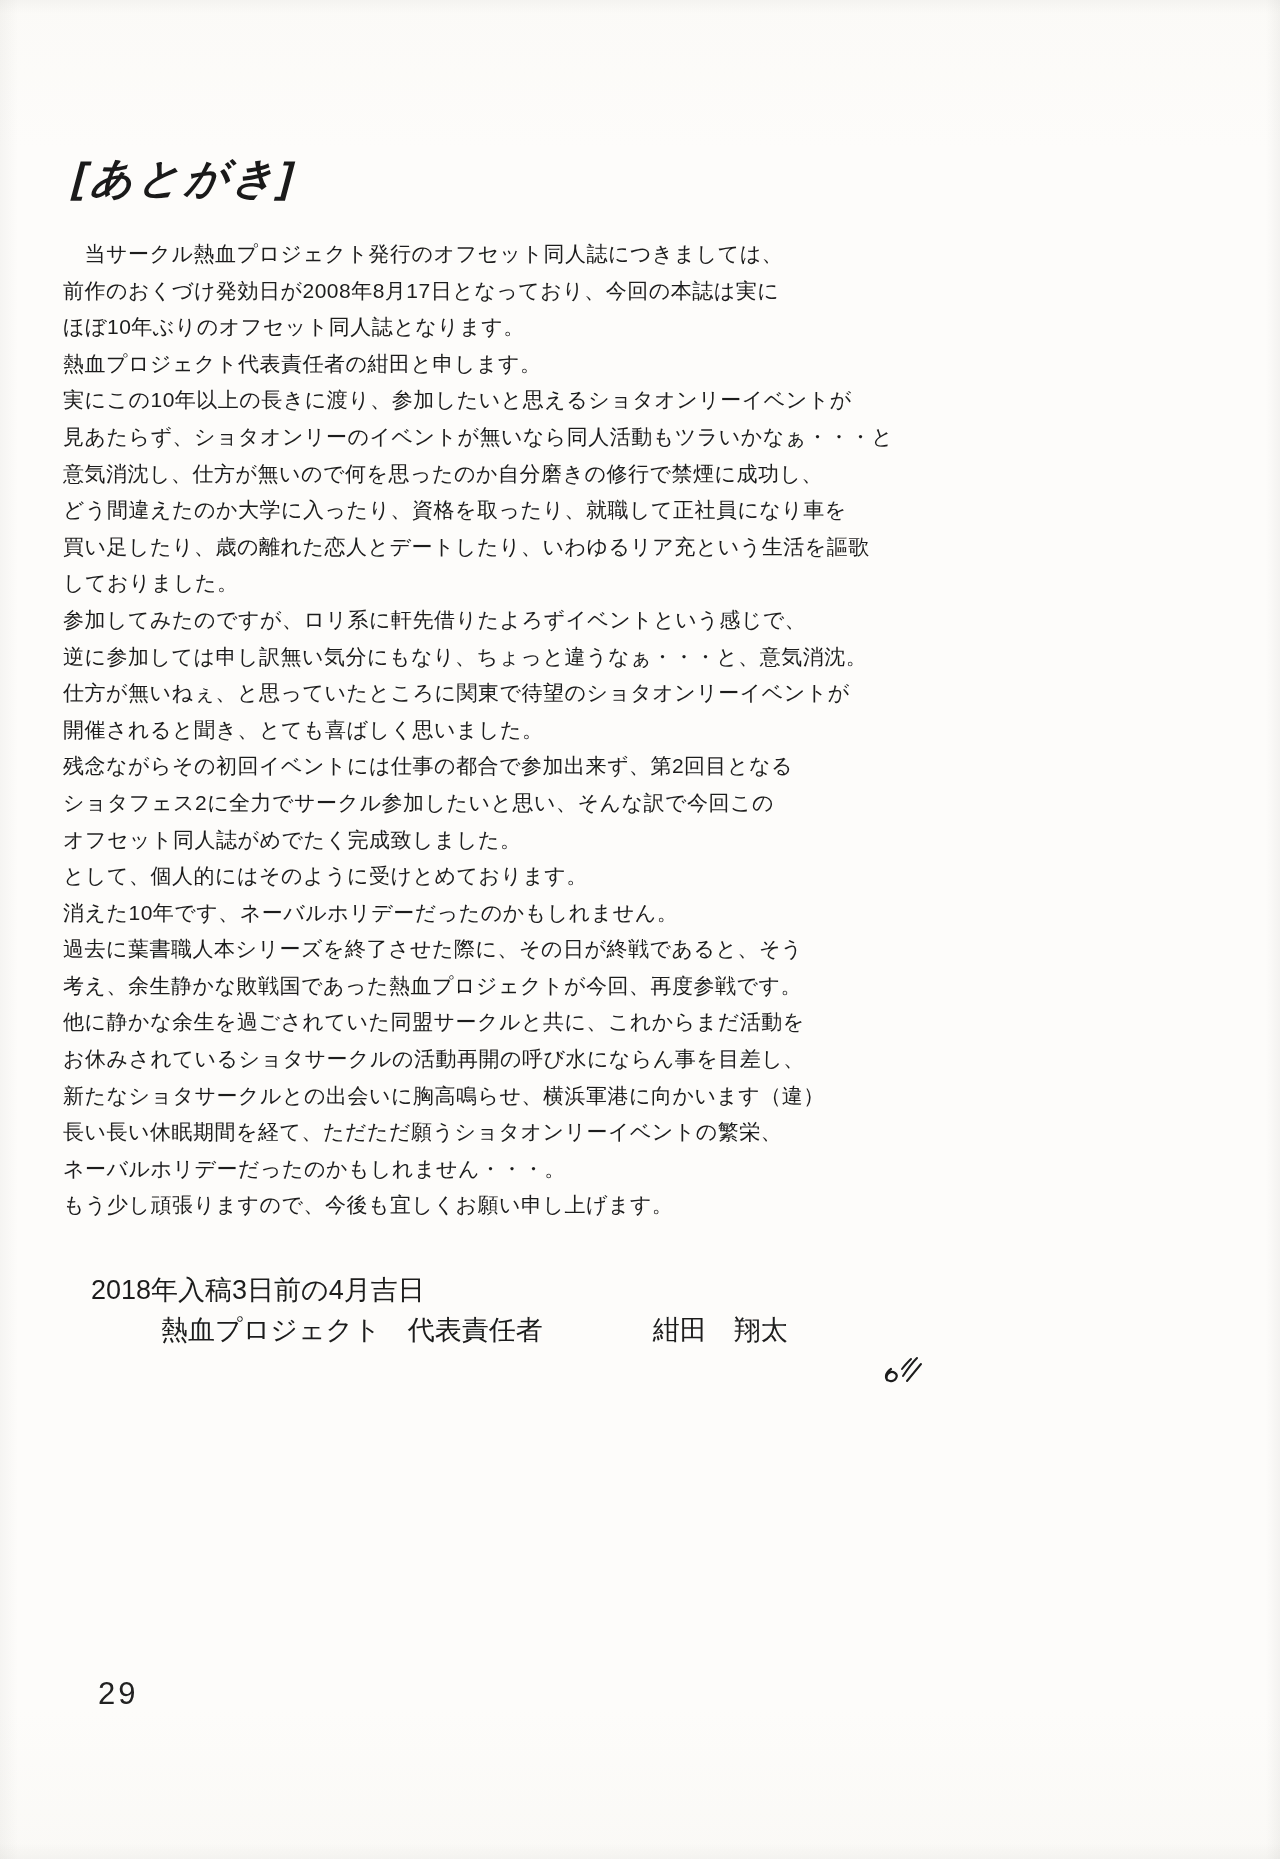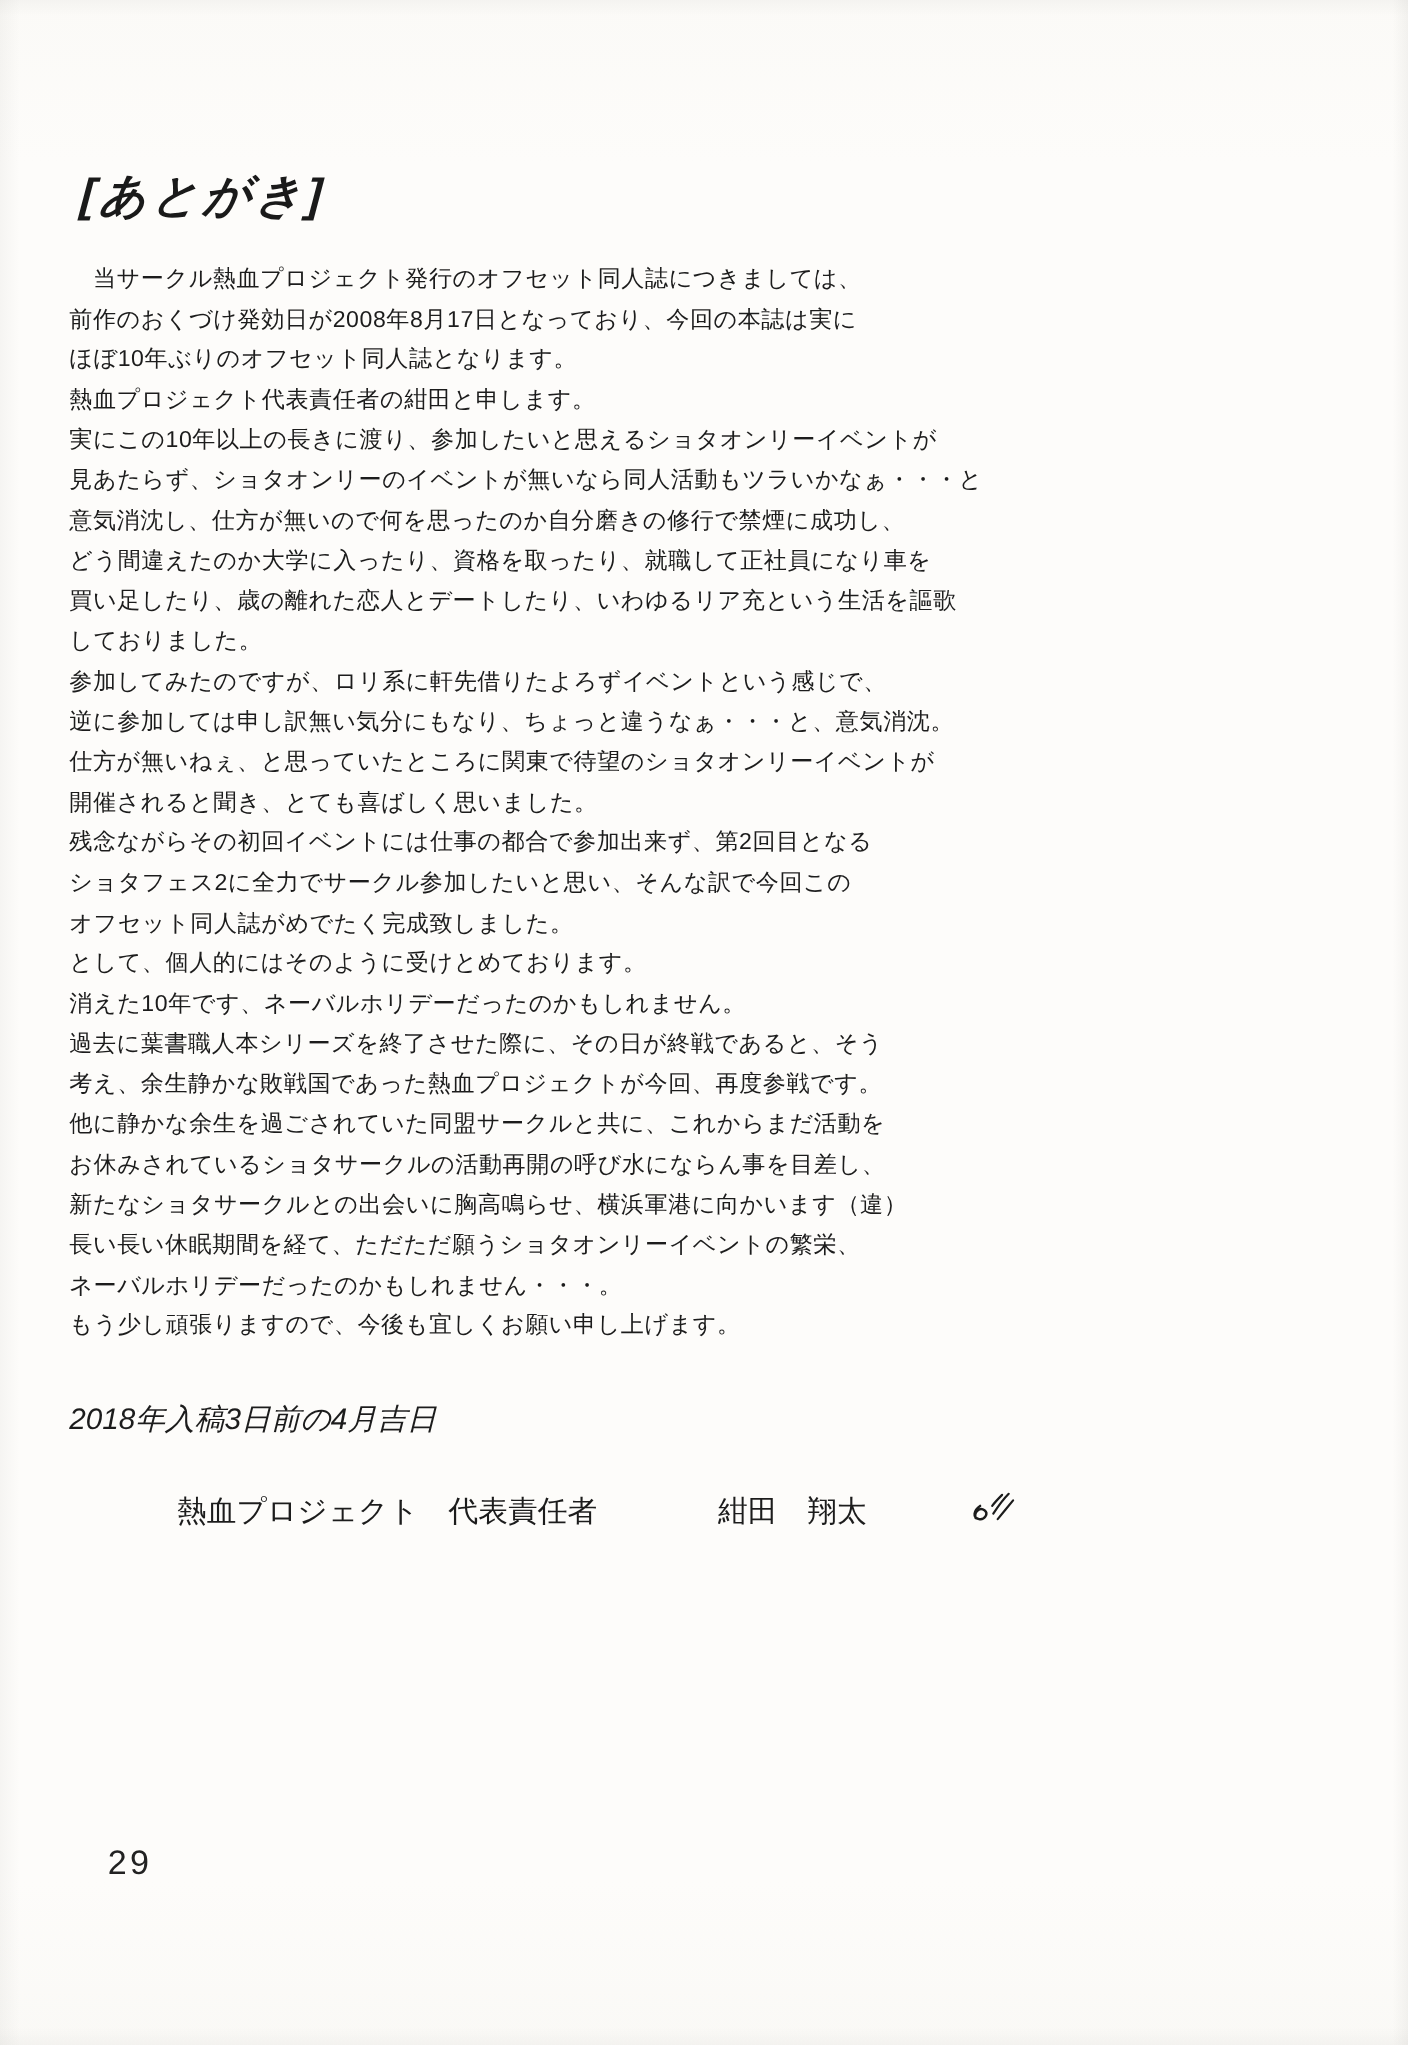--- a/index.html
+++ b/index.html
@@ -59,27 +59,27 @@
     white-space: pre-wrap;
     min-height: 36.6px;
   }
   .signature-block {
     margin-top: 46px;
     font-size: 27px;
     line-height: 40px;
     color: #1c1c1c;
   }
   .sig-date {
+    margin-left: 28px;
     white-space: pre-wrap;
-    font-style: italic;
   }
   .sig-credit {
     margin-left: 98px;
     display: flex;
-    align-items: center;
+    align-items: flex-start;
     white-space: pre-wrap;
   }
   .sig-gap {
     display: inline-block;
     width: 110px;
   }
   .sig-flourish {
     display: inline-block;
     margin-left: 14px;
     transform: translateY(4px);

